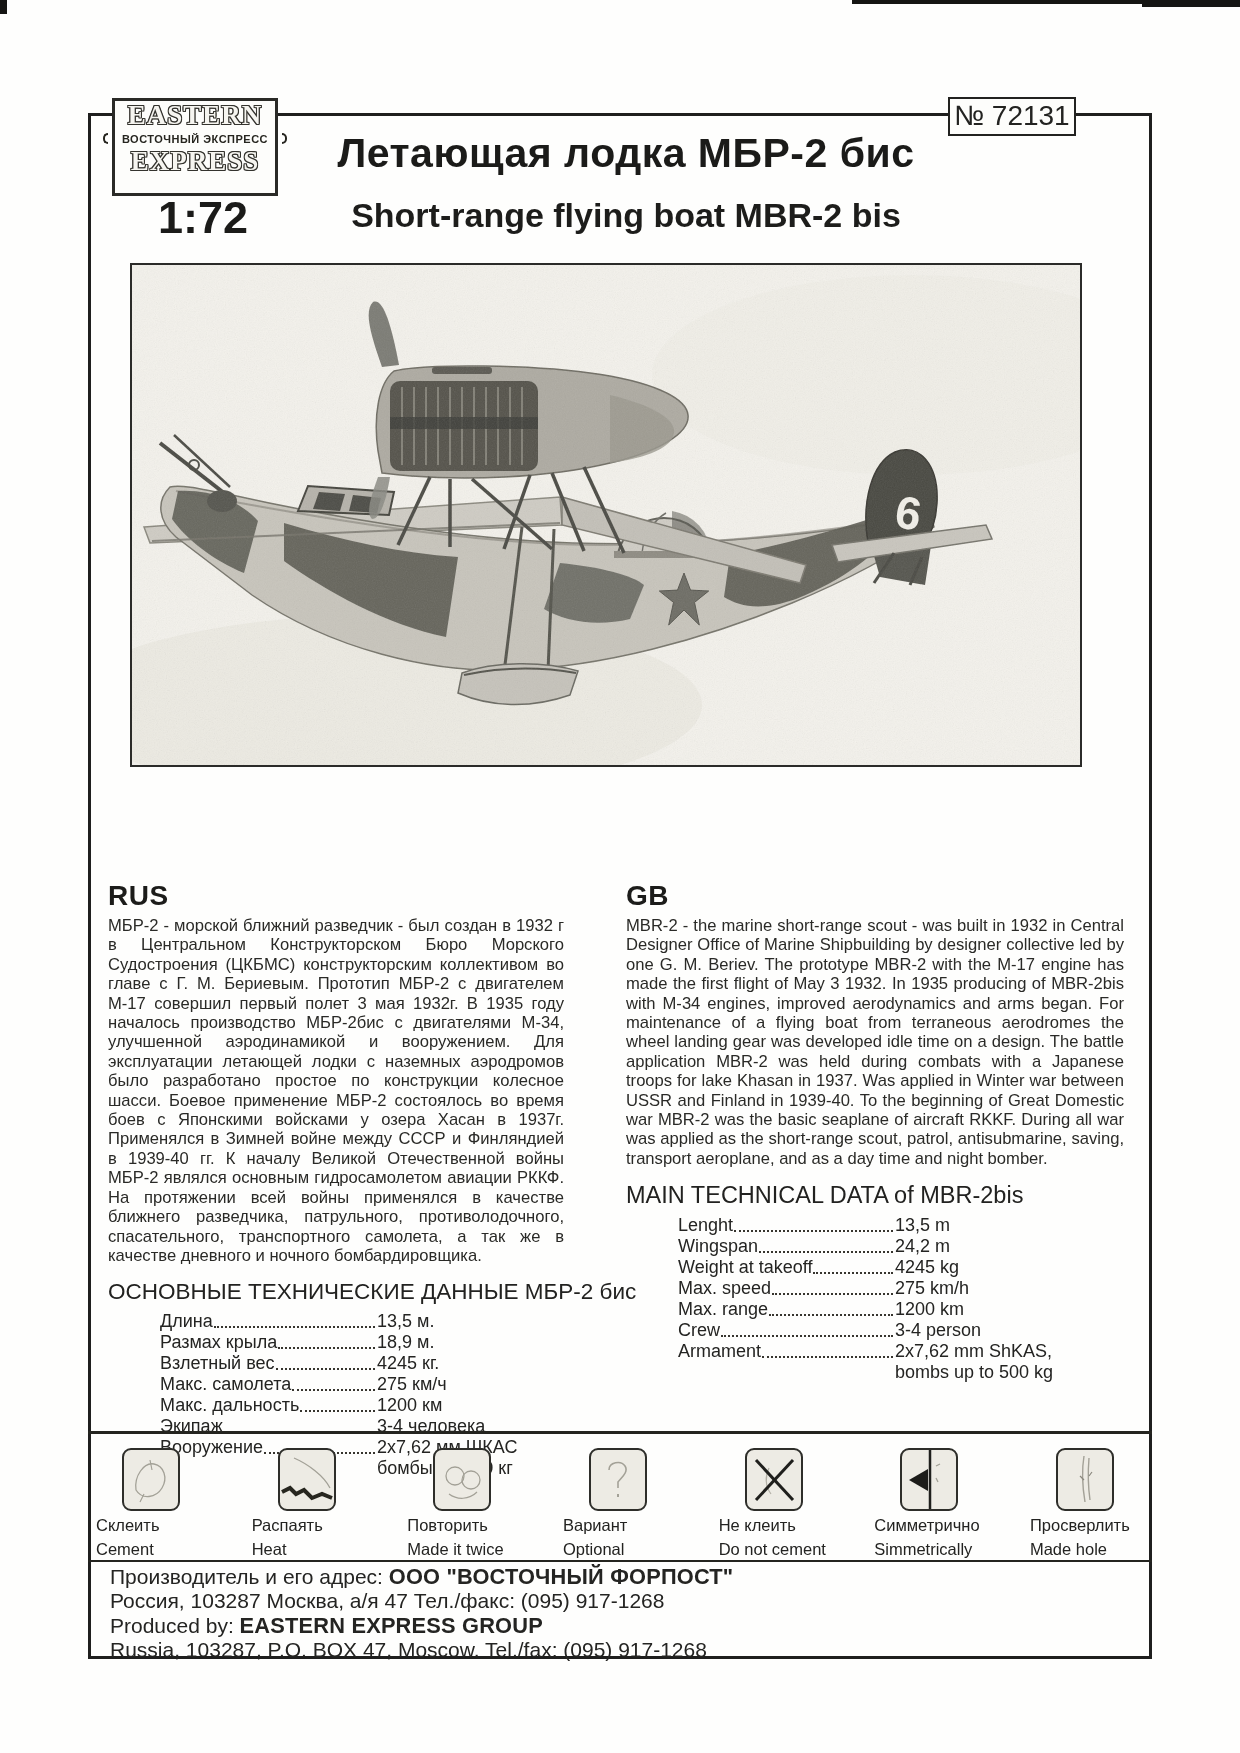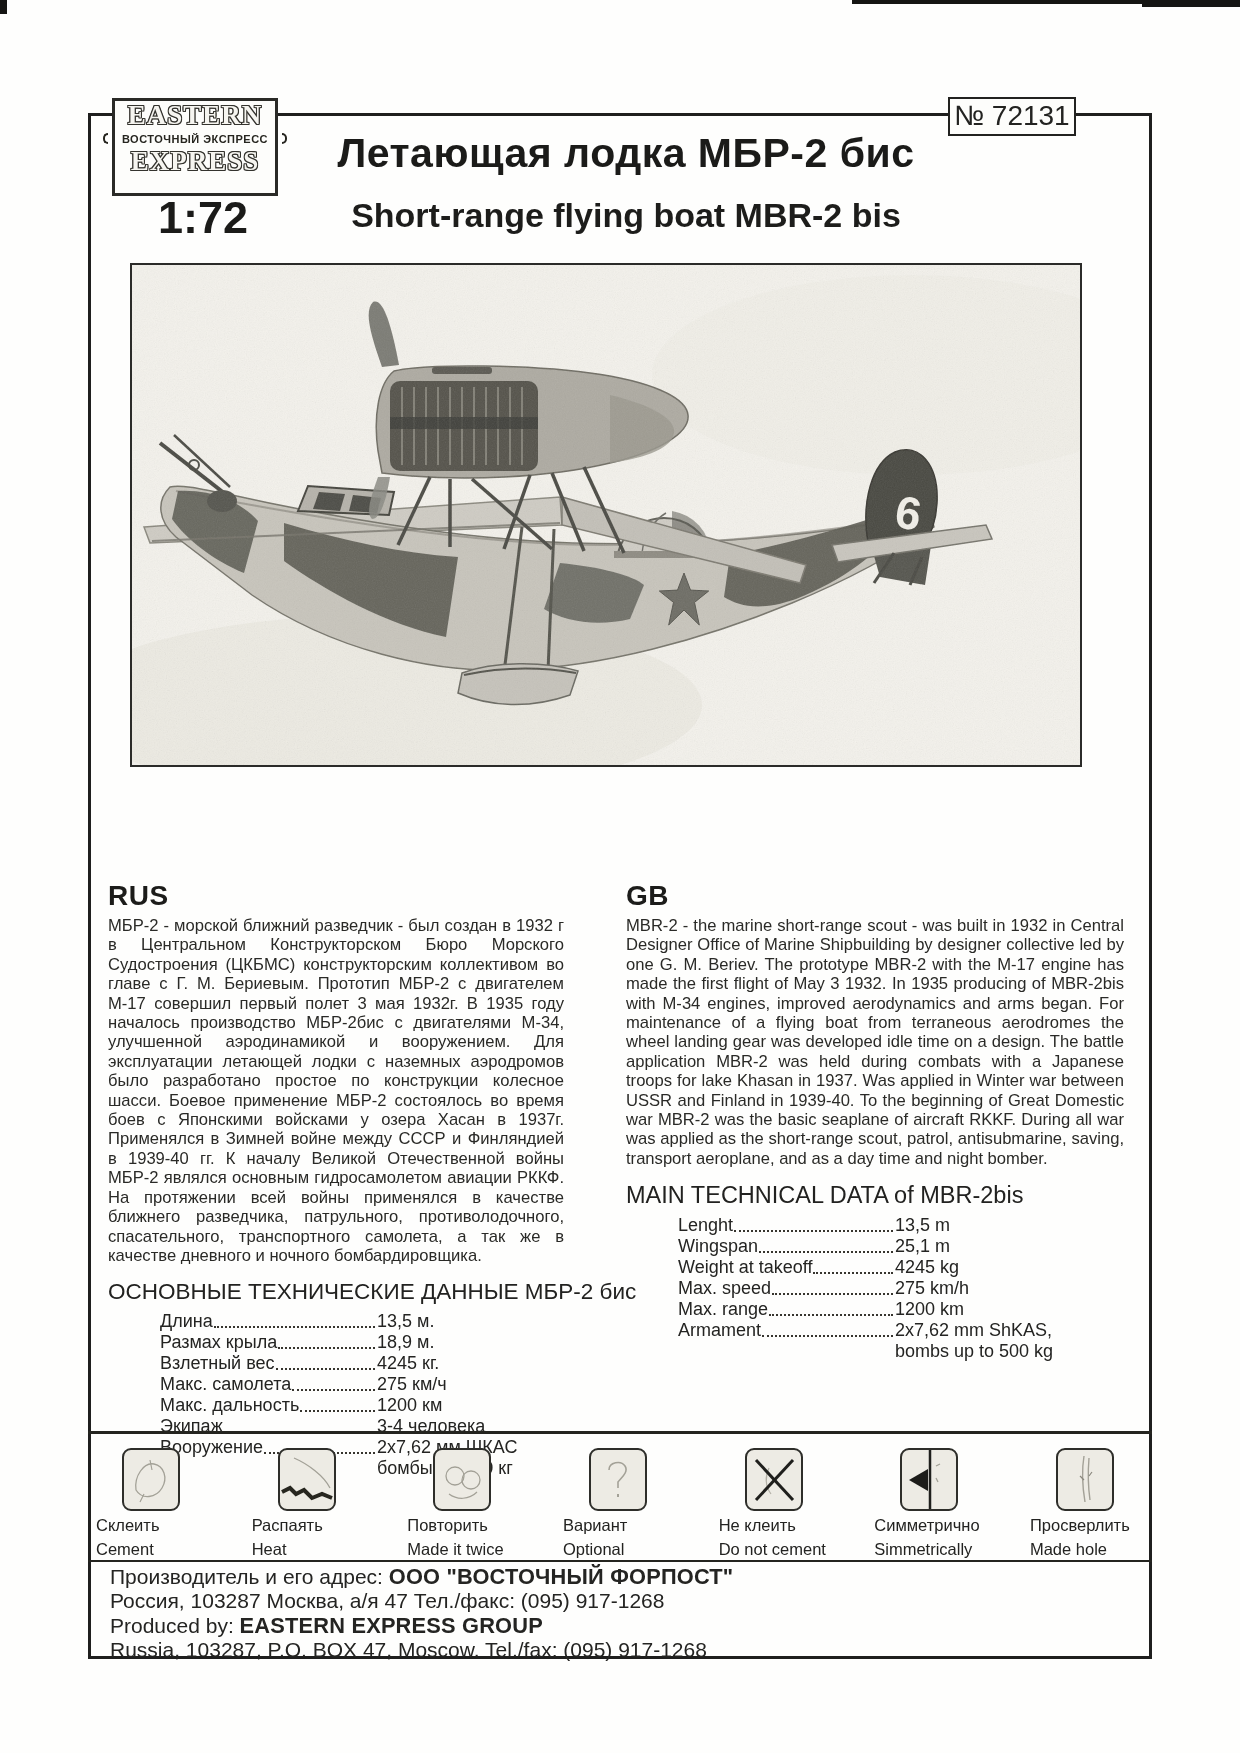--- a/index.html
+++ b/index.html
@@ -234,36 +234,41 @@
     <div class="tech-head">MAIN TECHNICAL DATA  of MBR-2bis</div>
     <div class="specs">
       <div class="spec">
           <span class="lbl">Lenght</span>
           <span class="dots"></span>
           <span class="val">13,5 m</span>
         </div>
       <div class="spec">
           <span class="lbl">Wingspan</span>
           <span class="dots"></span>
-          <span class="val">25,1 m</span>
+          <span class="val">24,2 m</span>
         </div>
       <div class="spec">
           <span class="lbl">Weight at takeoff</span>
           <span class="dots"></span>
           <span class="val">4245 kg</span>
         </div>
       <div class="spec">
           <span class="lbl">Max. speed</span>
           <span class="dots"></span>
           <span class="val">275 km/h</span>
         </div>
       <div class="spec">
           <span class="lbl">Max.  range</span>
           <span class="dots"></span>
           <span class="val">1200 km</span>
+        </div>
+      <div class="spec">
+          <span class="lbl">Crew</span>
+          <span class="dots"></span>
+          <span class="val">3-4 person</span>
         </div>
       <div class="spec">
           <span class="lbl">Armament</span>
           <span class="dots"></span>
           <span class="val">2x7,62 mm ShKAS,</span>
         </div>
       <div class="spec">
           <span class="lbl"></span>
           <span class="dots nodots"></span>
           <span class="val">bombs up to 500 kg</span>

